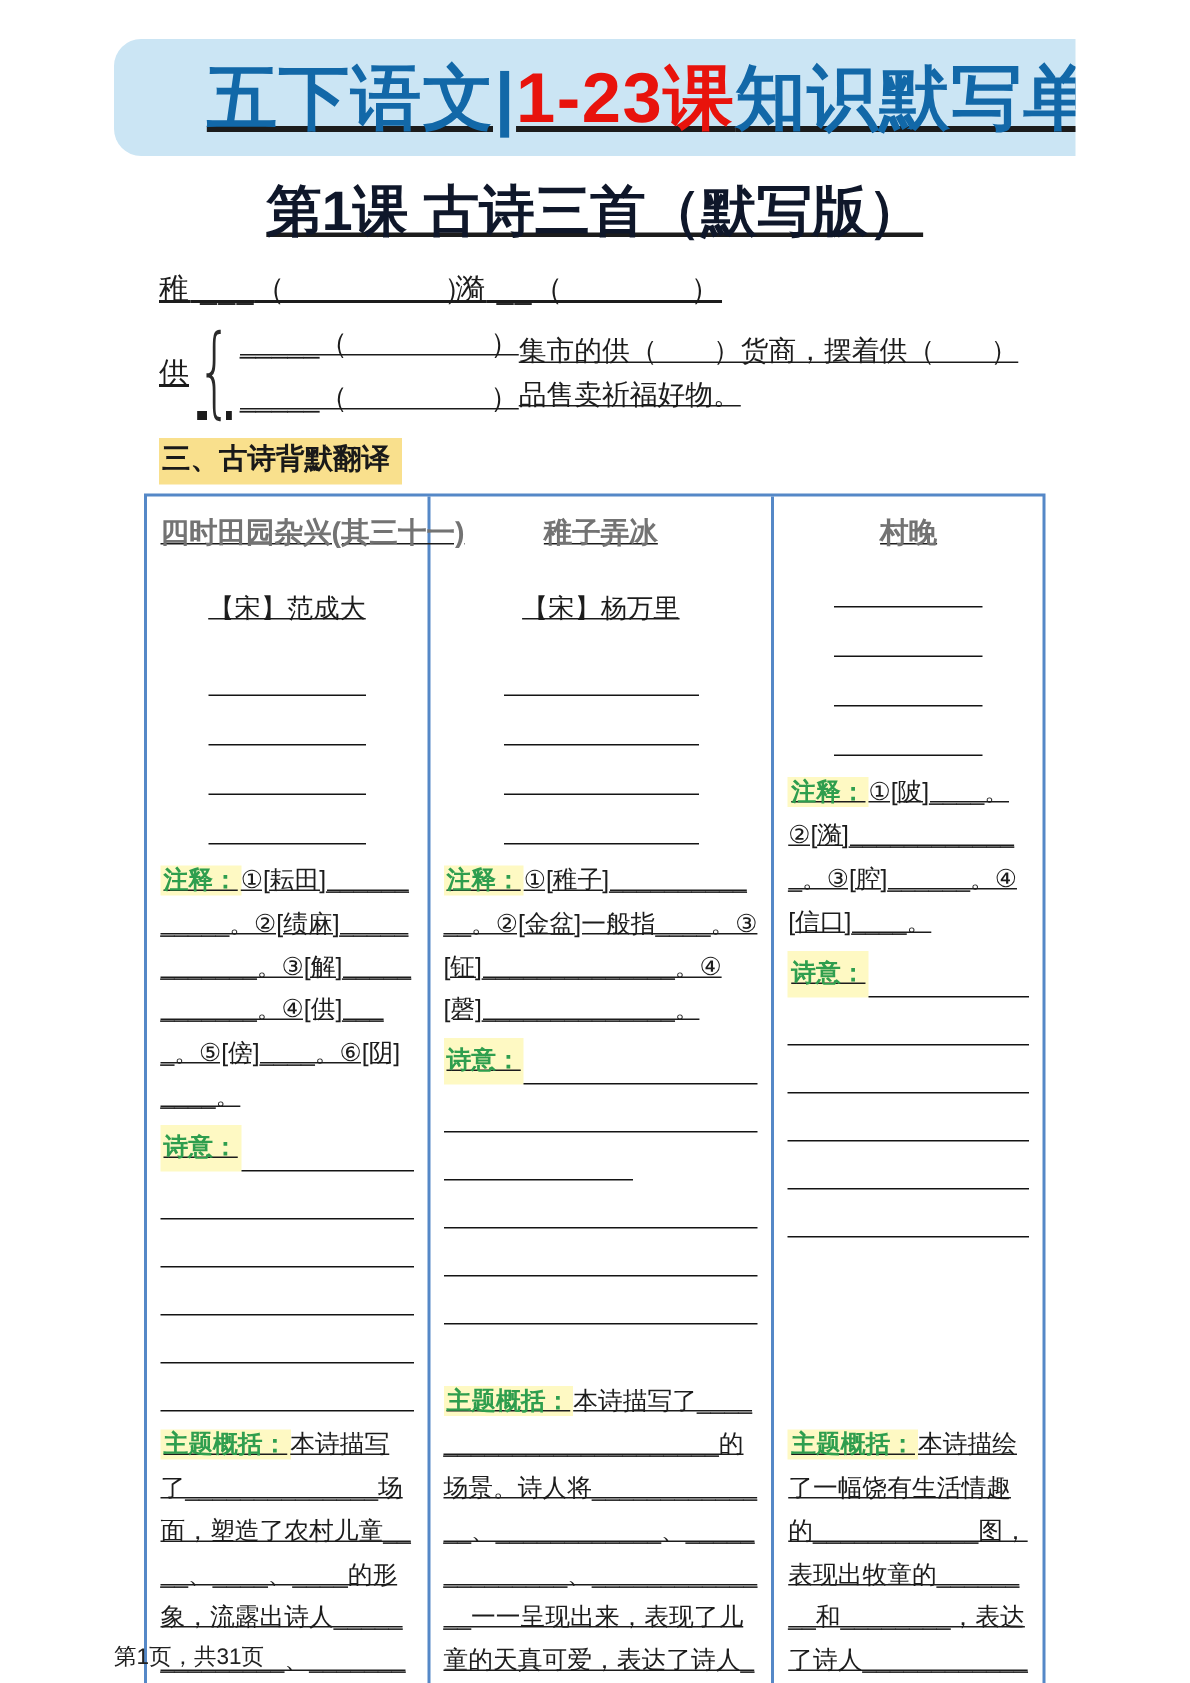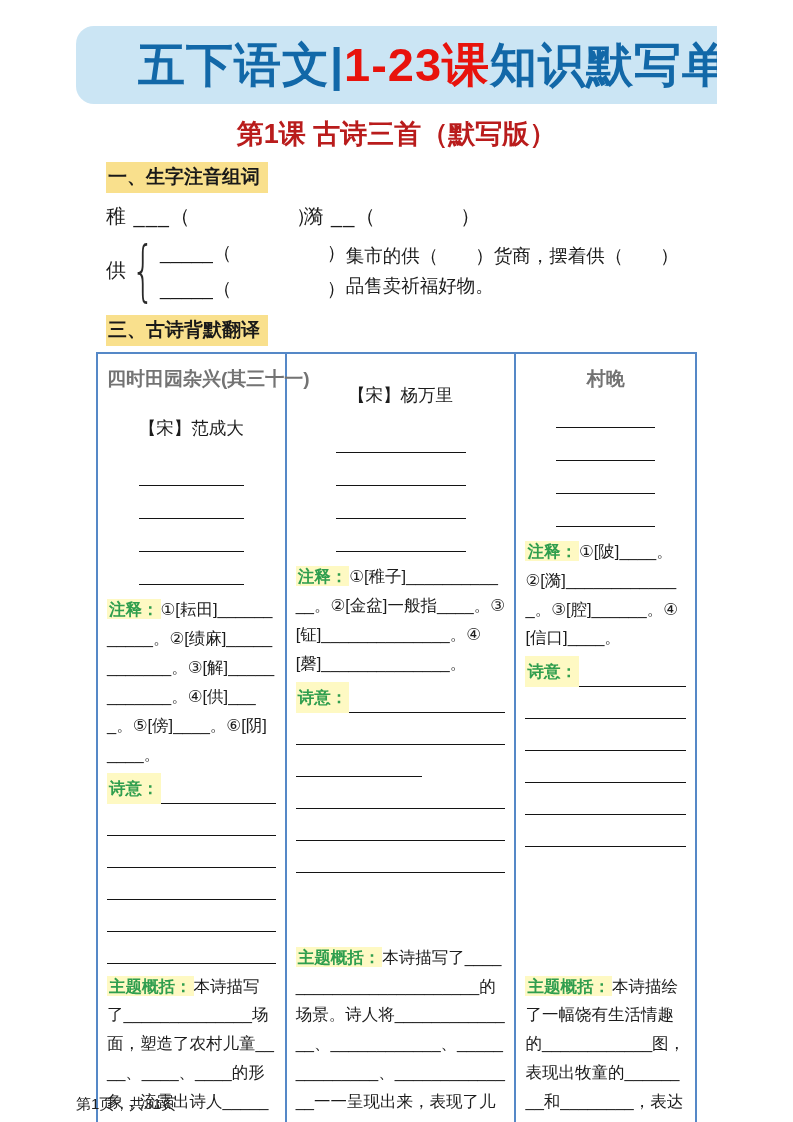--- a/index.html
+++ b/index.html
@@ -1,32 +1,32 @@
 <!DOCTYPE html>
 <html><head>
 <meta charset="utf-8">
 <style>
   * { margin:0; padding:0; box-sizing:border-box; }
   html,body { background:#ffffff; }
   body { font-family:"Liberation Sans","DejaVu Sans",sans-serif; color:#1c1c1c; }
   .page {
     position:relative; width:641px; height:1122px; margin:0 auto;
-    background:#ffffff; overflow:hidden;
+    background:#ffffff; overflow:hidden;text-decoration:underline;
   }
   
   .banner {
     width:716px; height:78px; margin:26px auto 0;
     background:#cbe5f4; border-radius:18px;
     display:flex; align-items:center; justify-content:center;
     font-size:47px; font-weight:bold; letter-spacing:1px; white-space:nowrap;
   }
   .banner .t-blue { color:#1268a8; }
   .banner .t-red  { color:#e8130c; }
   .subtitle {
-    text-align:center; color:#b91c1c; font-size:27px; font-weight:bold;
+    text-align:center; color:#0f172a; font-size:37px; font-weight:bold;
     margin:12px 0 10px;
   }
   
   .content { padding:0 30px; }
   .sec-heading { margin:8px 0 6px; }
   .hl-yellow {
     display:inline-block; background:#f9e08d; color:#191919;
     font-size:19px; font-weight:bold; padding:3px 8px 3px 2px; line-height:1.3;
   }
   
@@ -85,23 +85,20 @@
   <div class="banner">
     <span class="t-blue">五下语文|</span>
       <span class="t-red">1-23课</span>
       <span class="t-blue">知识默写单</span>
   </div>
 
   <div class="subtitle">第1课 古诗三首（默写版）</div>
 
   <div class="content">
 
-    <div class="sec-heading">
-      <span class="hl-yellow">一、生字注音组词</span>
-    </div>
     <div class="vocab-row">
       <span class="vocab-item"><span>稚</span><span class="blank-text"> ___</span><span>（　　　　　）</span></span>
       <span class="vocab-item"><span>漪</span><span class="blank-text"> __</span><span>（　　　　）</span></span>
       <span></span>
     </div>
 
     <div class="duoyin-block">
       <span class="duoyin-char">供</span>
       <span class="brace-icon">{</span>
       <div class="duoyin-lines">
@@ -134,20 +131,21 @@
       </div>
       <div class="ruled-line"></div>
       <div class="ruled-line"></div>
       <div class="ruled-line"></div>
       <div class="ruled-line"></div>
       <div class="ruled-line"></div>
       <p class="para theme-para"><span class="hl-green">主题概括：</span><span>本诗描写了______________场面，塑造了农村儿童____、____、____的形象，流露出诗人______________、______________之情。</span></p>
     </div>
 
     <div class="poem-col">
+      <div class="poem-title">稚子弄冰</div>
       <div class="poem-author">【宋】杨万里</div>
       <div class="poem-lines">
         <div class="poem-line"></div>
         <div class="poem-line"></div>
         <div class="poem-line"></div>
         <div class="poem-line"></div>
       </div>
       <p class="para"><span class="hl-green">注释：</span><span>①[稚子]____________。②[金盆]一般指____。③[钲]______________。④[磬]______________。</span></p>
       <div class="shiyi-head">
         <span class="hl-green">诗意：</span>

